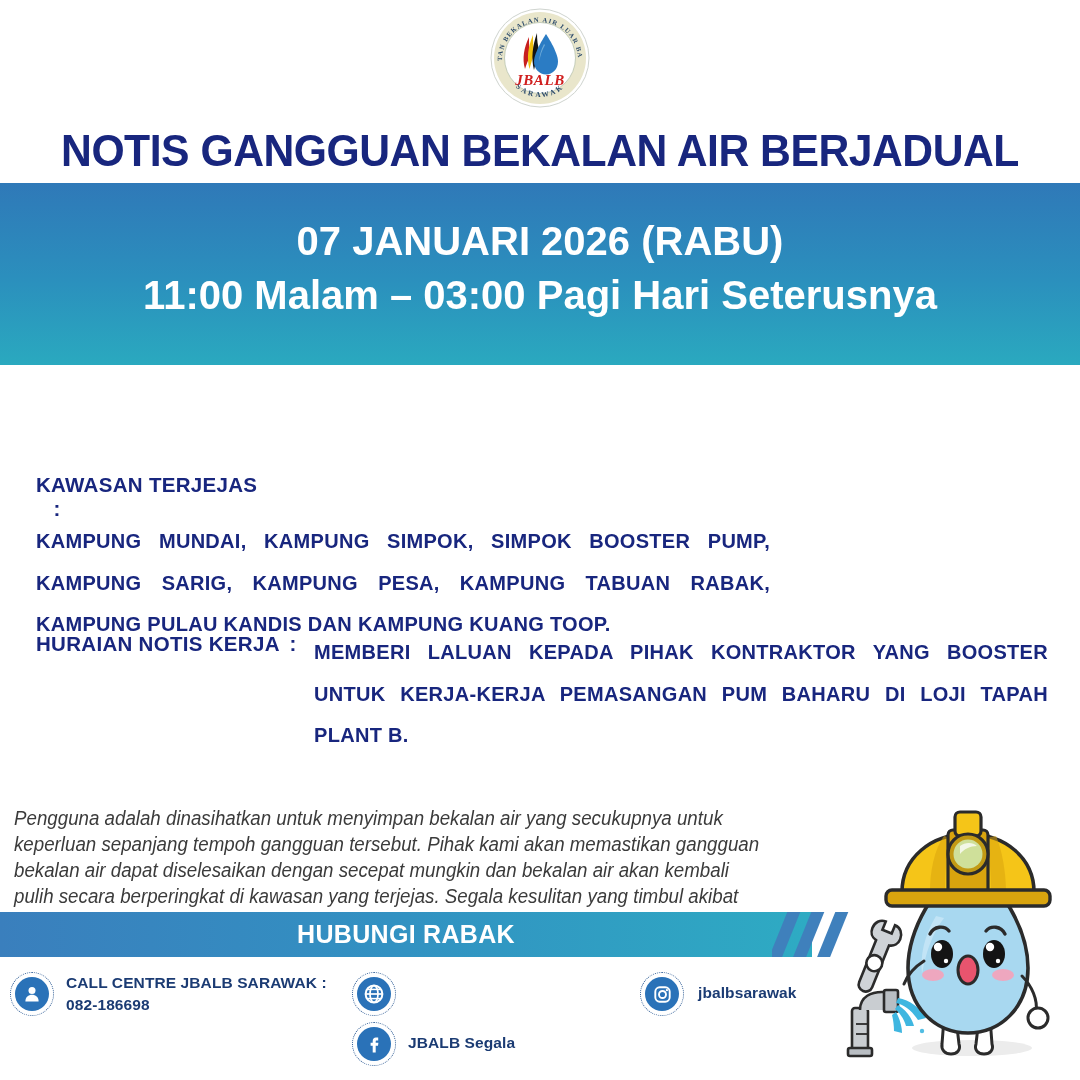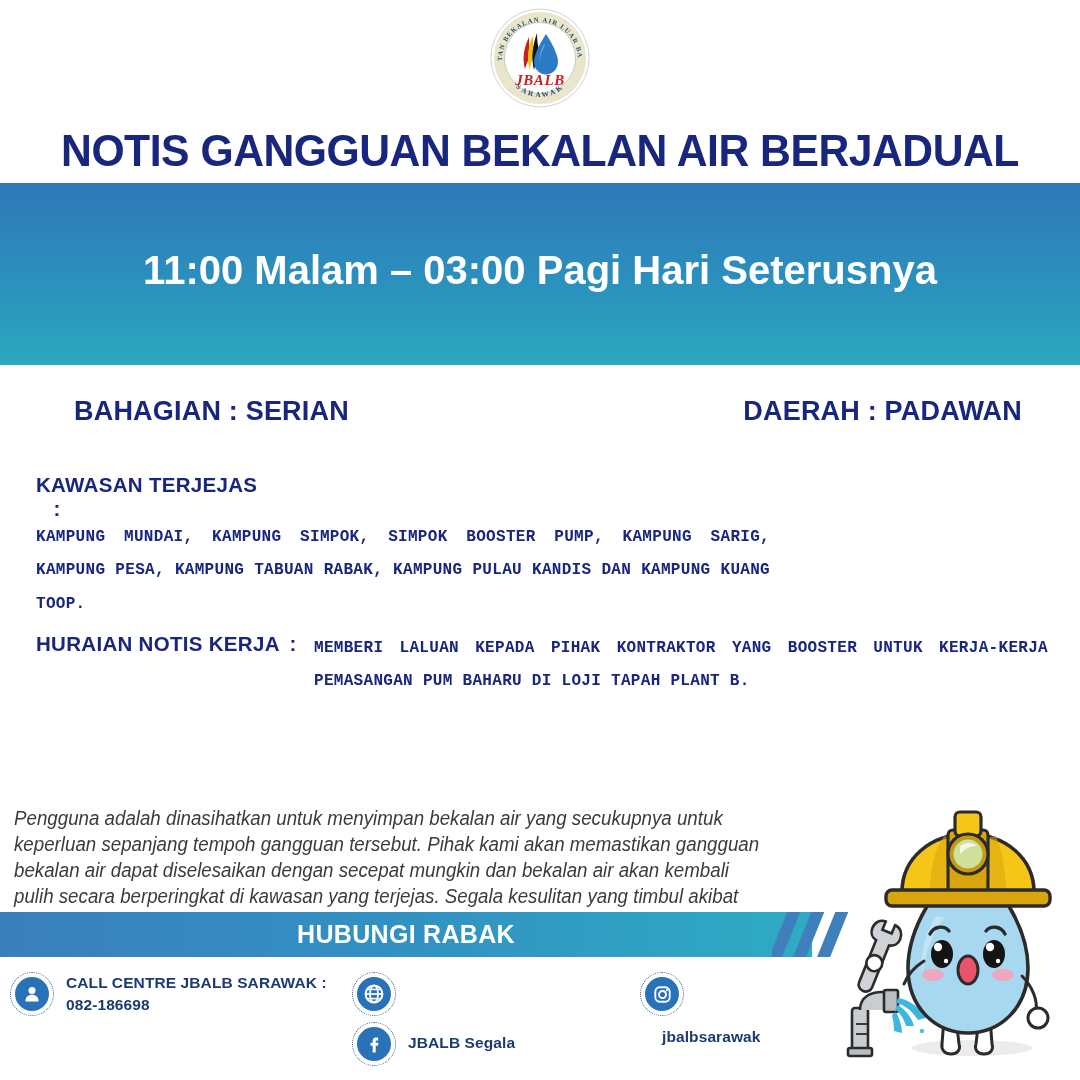--- a/index.html
+++ b/index.html
@@ -102,27 +102,26 @@
     font-weight: bold;
     letter-spacing: 0.3px;
     white-space: nowrap;
   }
   .detail .colon {
     font-size: 20.5px;
     font-weight: bold;
     text-align: center;
   }
   .detail .val {
-    font-size: 16px;
+    font-size: 20px;
     font-weight: bold;
     letter-spacing: 0.3px;
     line-height: 2.08;
     text-align: justify;
     text-align-last: left;
-    font-family: Liberation Mono, monospace;
   }
 
   #block-kawasan { top: 473px; left: 36px; width: 1012px; flex-direction: column; }
   #block-kawasan .lbl { width: 236px; }
   #block-kawasan .colon { width: 42px; }
   #block-kawasan .val { width: 734px; }
 
   #block-huraian { top: 632px; left: 36px; width: 1012px; }
   #block-huraian .lbl { width: 236px; }
   #block-huraian .colon { width: 42px; }
@@ -213,21 +212,21 @@
     letter-spacing: 0.1px;
   }
 
   #ci-call    { left: 10px;  top: 972px; }
   #ct-call    { left: 66px;  top: 972px; width: 300px; }
   #ci-web     { left: 352px; top: 972px; }
   #ct-web     { left: 408px; top: 982px; }
   #ci-fb      { left: 352px; top: 1022px; }
   #ct-fb      { left: 408px; top: 1032px; }
   #ci-ig      { left: 640px; top: 972px; }
-  #ct-ig      { left: 662px; top: 982px; margin-top: 44px; }
+  #ct-ig      { left: 698px; top: 982px; }
 
   
   .mascot {
     position: absolute;
     left: 832px;
     top: 786px;
     width: 248px;
     height: 294px;
   }
   .mascot svg { display: block; }
@@ -265,27 +264,24 @@
         <text font-family="Liberation Serif, serif" font-size="7.4" font-weight="bold" fill="#2b4a6b" letter-spacing="2.4">
           <textPath href="#arcBot" startOffset="50%" text-anchor="middle">SARAWAK</textPath>
         </text>
       </svg>
     </div>
   </div>
 
   <div class="title">NOTIS GANGGUAN BEKALAN AIR BERJADUAL</div>
 
   <div class="banner">
+    <div class="banner-line1">07 JANUARI 2026 (RABU)</div>
     <div class="banner-line2">11:00 Malam – 03:00 Pagi Hari Seterusnya</div>
   </div>
 
-  <div class="divrow">
-    <div>BAHAGIAN : SERIAN</div>
-    <div>DAERAH : PADAWAN</div>
-  </div>
 
   <div class="detail" id="block-kawasan">
     <div class="lbl">KAWASAN TERJEJAS</div>
     <div class="colon">:</div>
     <div class="val">KAMPUNG MUNDAI, KAMPUNG SIMPOK, SIMPOK BOOSTER PUMP, KAMPUNG SARIG, KAMPUNG PESA, KAMPUNG TABUAN RABAK, KAMPUNG PULAU KANDIS DAN KAMPUNG KUANG TOOP.</div>
   </div>
 
   <div class="detail" id="block-huraian">
     <div class="lbl">HURAIAN NOTIS KERJA</div>
     <div class="colon">:</div>

